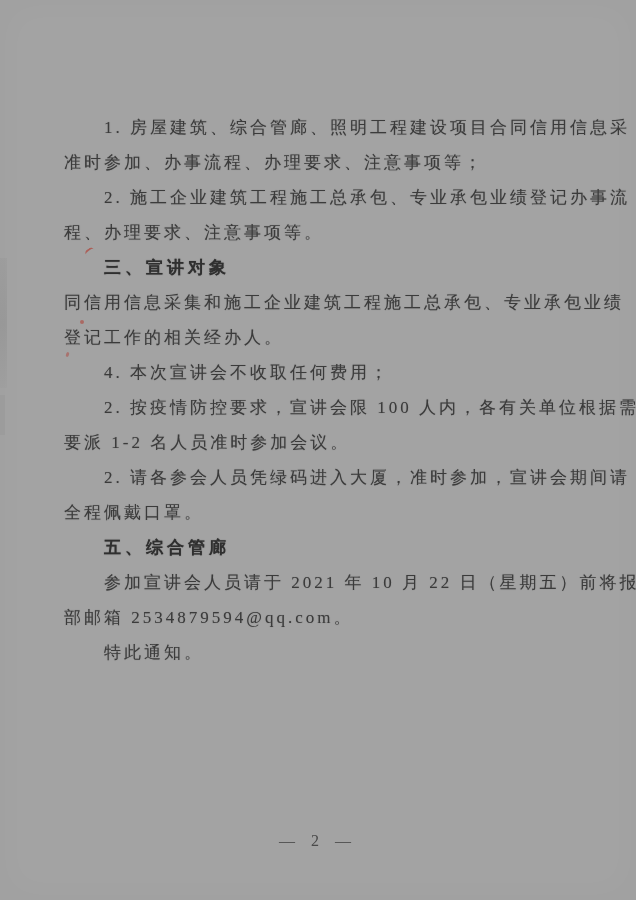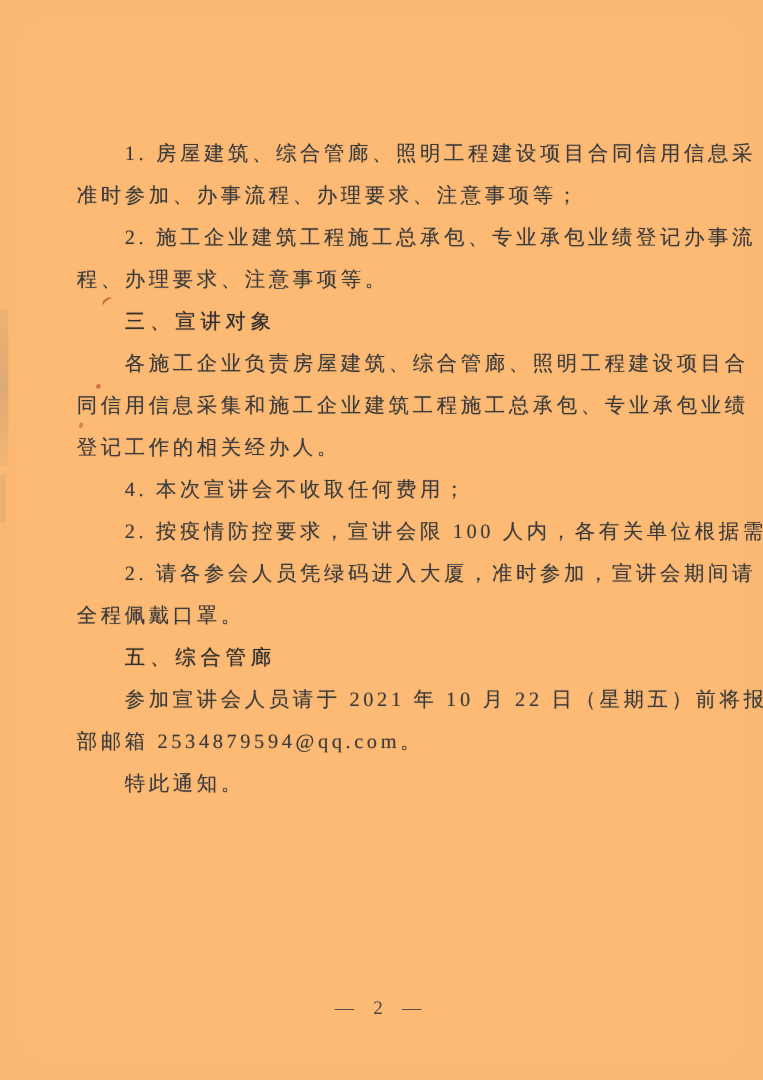--- a/index.html
+++ b/index.html
@@ -6,21 +6,21 @@
     margin: 0;
     padding: 0;
     background: #e8e8e8;
     font-family: "Liberation Serif", "DejaVu Serif", serif;
   }
   .page {
     position: relative;
     width: 636px;
     height: 900px;
     margin: 0 auto;
-    background: #fdba74;
+    background: #a3a3a3;
     overflow: hidden;
     box-shadow: inset 0 0 40px rgba(0,0,0,0.02);
   }
   .content {
     position: absolute;
     top: 110px;
     left: 64px;
     width: 508px;
   }
   .line {
@@ -29,21 +29,21 @@
     font-size: 17px;
     letter-spacing: 3px;
     color: #3b3b3b;
     white-space: nowrap;
     text-shadow: 0 0 1px rgba(80,80,80,0.45);
   }
   .line.indent {
     padding-left: 40px;
   }
   .line.heading {
-    font-weight: normal;
+    font-weight: bold;
     color: #2f2f2f;
     letter-spacing: 4px;
     text-shadow: 0 0 1px rgba(40,40,40,0.6);
   }
   .page-footer {
     position: absolute;
     top: 832px;
     left: 0;
     width: 100%;
     text-align: center;
@@ -90,25 +90,25 @@
 <body>
 
 <div class="page">
 
   <div class="content">
     <div class="line indent">1. 房屋建筑、综合管廊、照明工程建设项目合同信用信息采</div>
     <div class="line">准时参加、办事流程、办理要求、注意事项等；</div>
     <div class="line indent">2. 施工企业建筑工程施工总承包、专业承包业绩登记办事流</div>
     <div class="line">程、办理要求、注意事项等。</div>
     <div class="line heading indent">三、宣讲对象</div>
-    <div class="line indent">各施工企业负责房屋建筑、综合管廊、照明工程建设项目合</div>
     <div class="line">同信用信息采集和施工企业建筑工程施工总承包、专业承包业绩</div>
     <div class="line">登记工作的相关经办人。</div>
     <div class="line indent">4. 本次宣讲会不收取任何费用；</div>
     <div class="line indent">2. 按疫情防控要求，宣讲会限 100 人内，各有关单位根据需</div>
+    <div class="line">要派 1-2 名人员准时参加会议。</div>
     <div class="line indent">2. 请各参会人员凭绿码进入大厦，准时参加，宣讲会期间请</div>
     <div class="line">全程佩戴口罩。</div>
     <div class="line heading indent">五、综合管廊</div>
     <div class="line indent">参加宣讲会人员请于 2021 年 10 月 22 日（星期五）前将报</div>
     <div class="line">部邮箱 2534879594@qq.com。</div>
     <div class="line indent">特此通知。</div>
   </div>
 
   <div class="page-footer">— 2 —</div>
 

